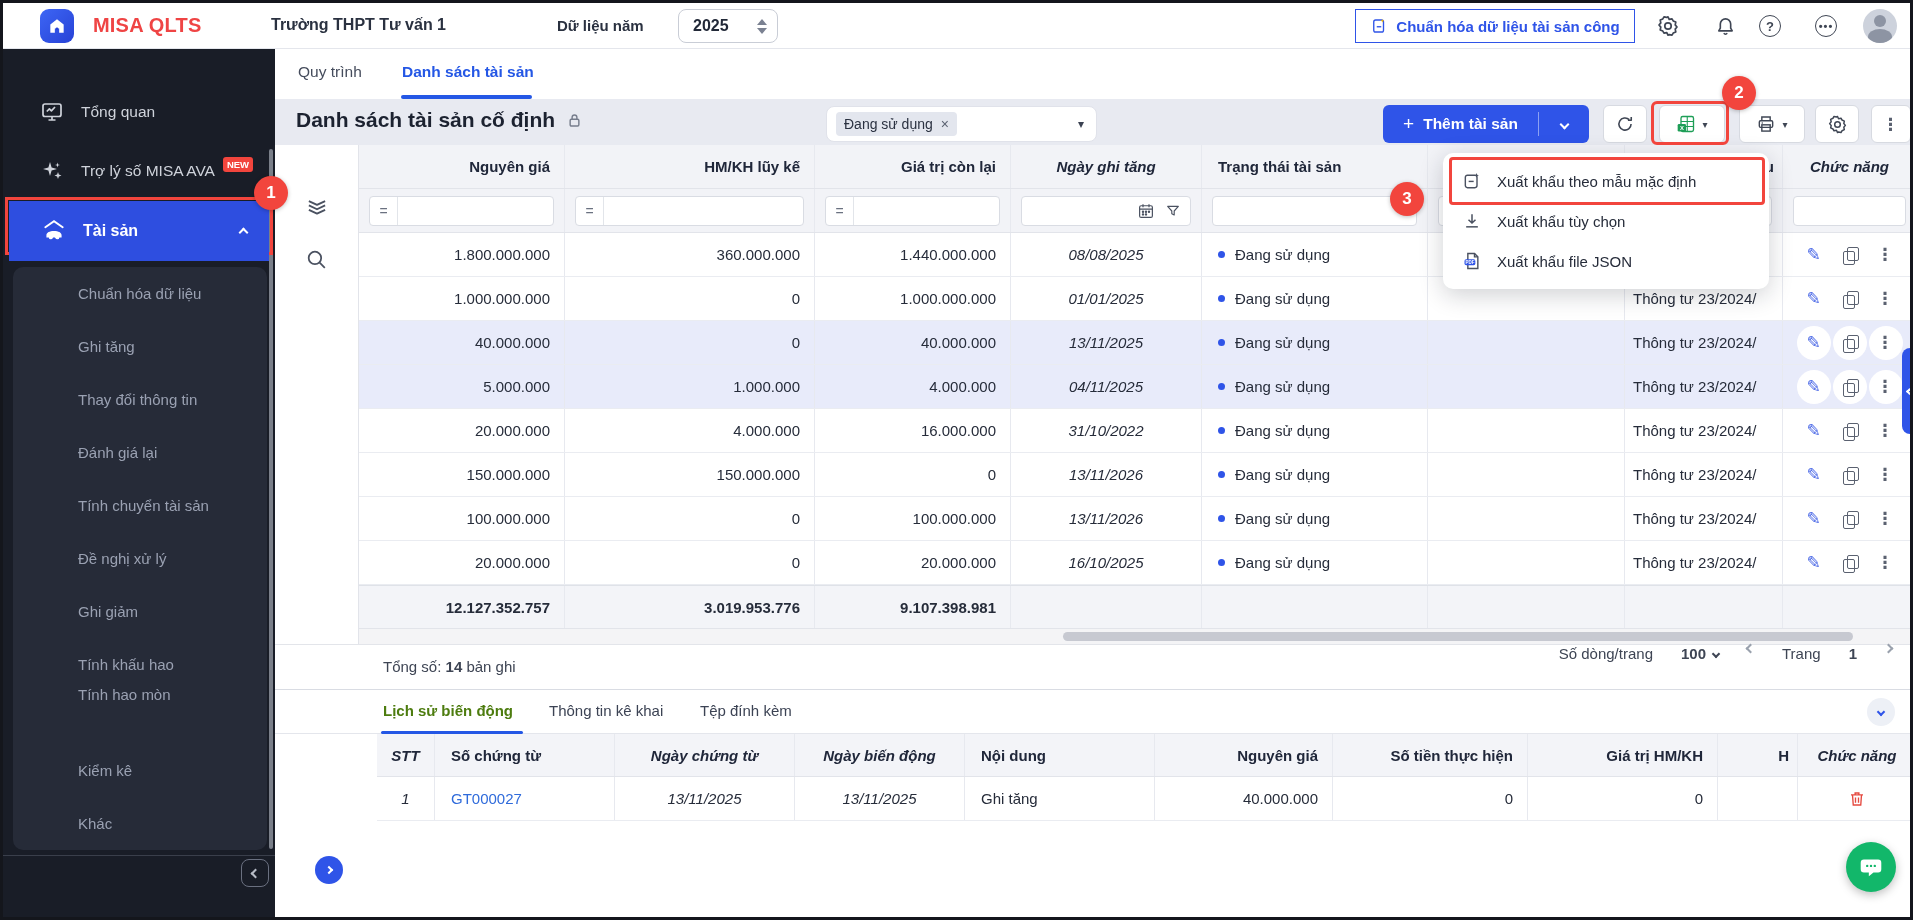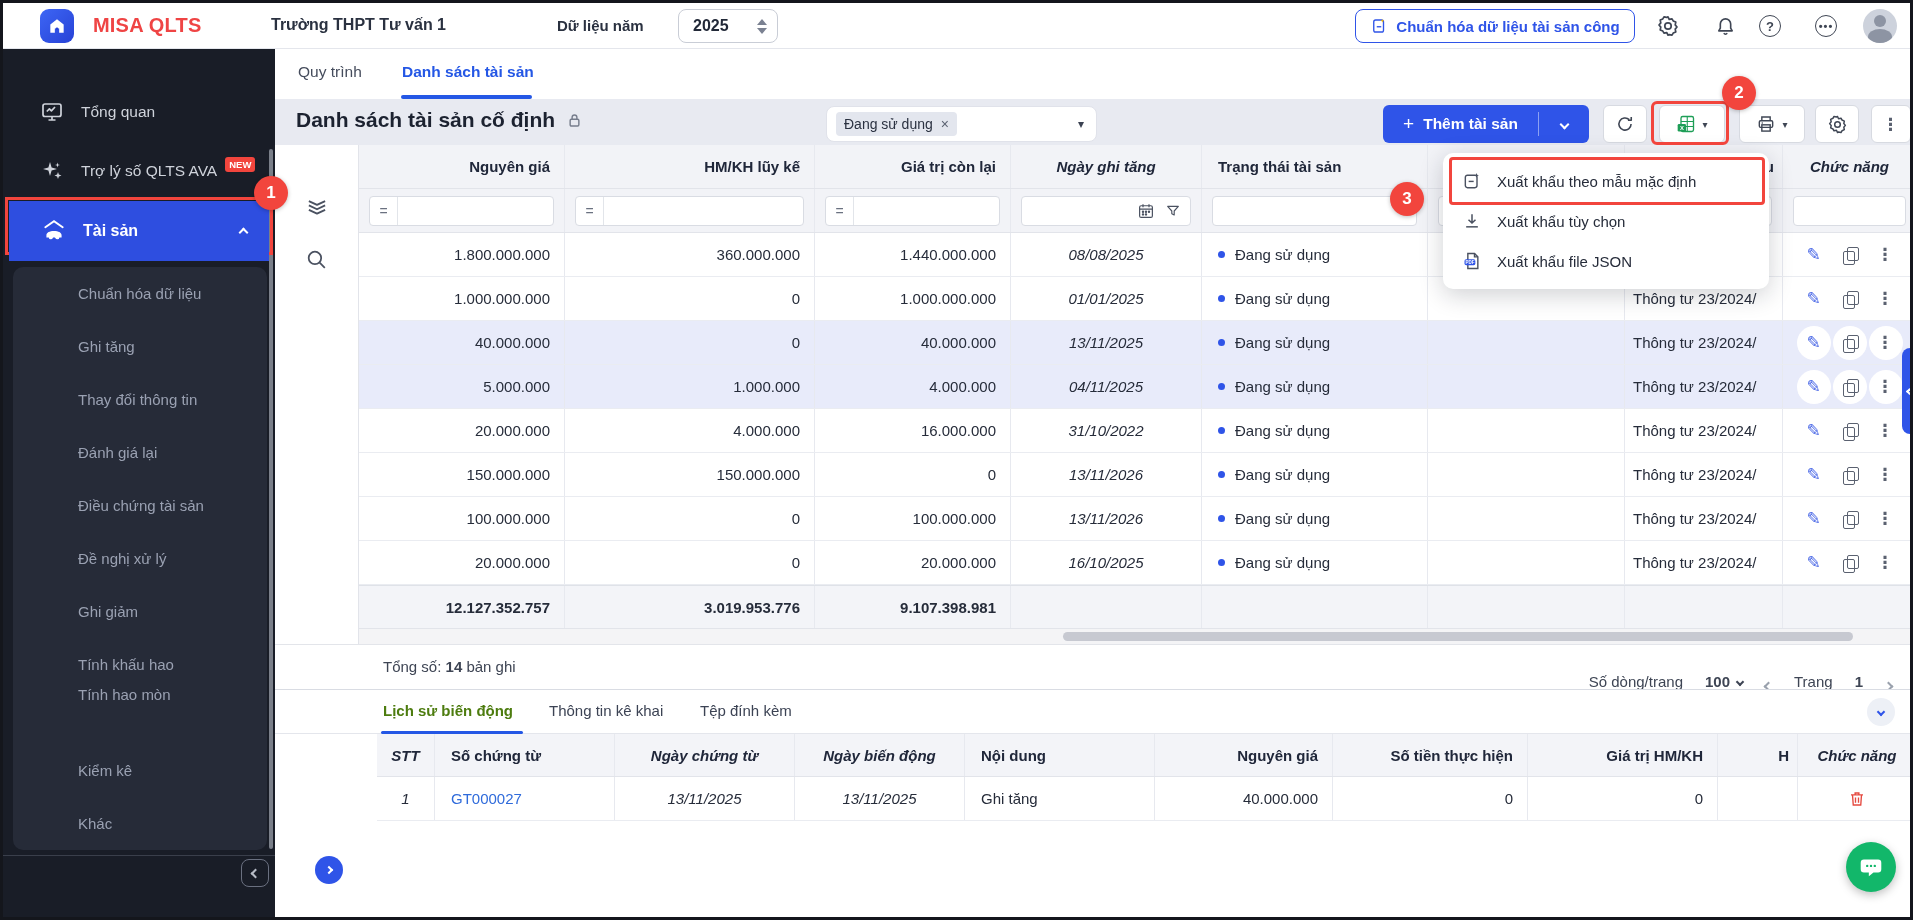--- a/index.html
+++ b/index.html
@@ -10,21 +10,21 @@
   .topbar{position:absolute;left:0;top:0;width:1907px;height:46px;background:#fff;border-bottom:1px solid #e4e6ec;display:flex;align-items:center;z-index:30;}
   .logo{position:absolute;left:37px;top:6px;width:34px;height:34px;border-radius:9px;background:linear-gradient(135deg,#3d66f5,#2742d6);display:flex;align-items:center;justify-content:center;}
   .brand{position:absolute;left:90px;top:11px;font-size:20px;font-weight:800;color:#ef4444;letter-spacing:.2px;}
   .org{position:absolute;left:268px;top:13px;font-size:16px;font-weight:600;color:#2a3140;}
   .yearlab{position:absolute;left:554px;top:14px;font-size:15px;font-weight:600;color:#2a3140;text-align:center;}
   .yearbox{position:absolute;left:675px;top:6px;width:100px;height:34px;border:1px solid #c9cdd6;border-radius:8px;background:#fff;display:flex;align-items:center;padding:0 10px 0 14px;}
   .yearval{font-size:16px;font-weight:700;color:#222938;flex:1;}
   .spin{display:flex;flex-direction:column;gap:3px;align-items:center;}
   .tri-up{width:0;height:0;border-left:5px solid transparent;border-right:5px solid transparent;border-bottom:6px solid #7a8191;}
   .tri-dn{width:0;height:0;border-left:5px solid transparent;border-right:5px solid transparent;border-top:6px solid #7a8191;}
-  .normbtn{position:absolute;left:1352px;top:6px;width:280px;height:34px;border:1.5px solid #2f54e8;border-radius:8px;background:#fff;color:#2f54e8;font-size:15px;font-weight:600;display:flex;align-items:center;justify-content:center;gap:8px;}
+  .normbtn{position:absolute;left:1352px;top:6px;width:280px;height:34px;border:1.5px solid #2f54e8;border-radius:0;background:#fff;color:#2f54e8;font-size:15px;font-weight:600;display:flex;align-items:center;justify-content:center;gap:8px;}
   .tbicon{position:absolute;top:11px;width:30px;height:24px;display:flex;align-items:center;justify-content:center;color:#3f4654;}
   .qcirc{width:22px;height:22px;border:1.7px solid #3f4654;border-radius:50%;display:flex;align-items:center;justify-content:center;font-size:13px;font-weight:700;color:#3f4654;}
   .avatar{position:absolute;left:1860px;top:6px;width:34px;height:34px;border-radius:50%;background:#cdd2dc;overflow:hidden;}
   .avatar::before{content:"";position:absolute;left:11px;top:6px;width:12px;height:12px;border-radius:50%;background:#8d94a3;}
   .avatar::after{content:"";position:absolute;left:5px;top:20px;width:24px;height:16px;border-radius:50%;background:#8d94a3;}
   
   .sidebar{position:absolute;left:0;top:46px;width:272px;height:871px;background:#191d27;z-index:20;}
   .sb-item{position:absolute;left:0;width:272px;height:42px;display:flex;align-items:center;color:#cfd3db;font-size:15.5px;}
   .sb-ico{width:26px;margin:0 16px 0 36px;display:flex;justify-content:center;}
   .sb-active-frame{position:absolute;left:2px;top:148px;width:268px;height:58px;border:3px solid #f2453d;z-index:5;}
@@ -84,21 +84,21 @@
   .editg{color:#4765e6;font-size:17px;}
   .moreg{color:#5a6170;font-size:17px;font-weight:700;letter-spacing:1px;}
   .copyic{position:relative;width:14px;height:16px;}
   .copyic::before{content:"";position:absolute;left:4px;top:0;width:10px;height:12px;border:1.6px solid #5a6170;border-radius:2px;}
   .copyic::after{content:"";position:absolute;left:0;top:4px;width:10px;height:12px;border:1.6px solid #5a6170;border-radius:2px;background:inherit;background:#fff0;}
   
   .hscroll{position:absolute;left:356px;top:626px;width:1557px;height:15px;background:#f4f4f6;}
   .hthumb{position:absolute;left:704px;top:3px;width:790px;height:9px;background:#c7c9d1;border-radius:5px;}
   .pagbar{position:absolute;left:272px;top:641px;width:1641px;height:45px;background:#fff;border-top:1px solid #e3e5ea;}
   .totaltxt{position:absolute;left:108px;top:13px;font-size:15px;color:#3e4554;}
-  .pagright{position:absolute;right:24px;top:0;height:45px;display:flex;align-items:flex-end;gap:22px;color:#3e4554;font-size:15px;}
+  .pagright{position:absolute;right:24px;top:0;height:45px;display:flex;align-items:flex-start;gap:28px;color:#3e4554;font-size:15px;}
   .pgnav{color:#9aa1ad;display:flex;align-items:center;}
   
   .detail{position:absolute;left:272px;top:686px;width:1641px;height:231px;background:#fff;border-top:1px solid #d9dce3;}
   .dtabs{position:absolute;left:0;top:0;width:1641px;height:44px;border-bottom:1px solid #e4e6ec;}
   .dtab{position:absolute;top:12px;font-size:15px;color:#3c4354;}
   .dtab.active{color:#4d7c0f;font-weight:700;}
   .dtabline{position:absolute;top:41px;height:3px;background:#2457e5;border-radius:2px;}
   .dchev{position:absolute;left:1592px;top:8px;width:28px;height:28px;border-radius:50%;background:#edf0f6;display:flex;align-items:center;justify-content:center;color:#2f54e8;}
   .dtable{position:absolute;left:102px;top:44px;width:1539px;}
   .dtr{display:grid;grid-template-columns:58px 180px 180px 170px 190px 178px 195px 190px 80px 118px;}
@@ -187,21 +187,21 @@
       <span>Tổng quan</span>
     </div>
     <div class="sb-item" style="top:101px;">
       <span class="sb-ico">
           <svg width="24" height="24" viewBox="0 0 24 24" fill="#cfd3db">
             <path d="M10 3l1.6 5.4L17 10l-5.4 1.6L10 17l-1.6-5.4L3 10l5.4-1.6z"></path>
             <path d="M18 13l.9 2.6 2.6.9-2.6.9L18 20l-.9-2.6-2.6-.9 2.6-.9z"></path>
             <path d="M17.5 3.5l.6 1.9 1.9.6-1.9.6-.6 1.9-.6-1.9-1.9-.6 1.9-.6z"></path>
           </svg>
         </span>
-      <span>Trợ lý số QLTS AVA</span>
+      <span>Trợ lý số MISA AVA</span>
       <span class="newbadge">NEW</span>
     </div>
     <div class="sb-active-frame">
       <div class="sb-active">
         <span class="sb-ico" style="margin-left:32px;">
             <svg width="26" height="26" viewBox="0 0 24 24">
               <path d="M4 8.5L12 3l8 5.5" fill="none" stroke="#fff" stroke-width="1.8" stroke-linecap="round"></path>
               <path d="M5 16c0-2.6 3-4 7-4s7 1.4 7 4v2h-2.3a2 2 0 0 1-3.8 0h-1.8a2 2 0 0 1-3.8 0H5z" fill="#fff"></path>
               <circle cx="9" cy="18" r="1.7" fill="#fff"></circle>
               <circle cx="15.2" cy="18" r="1.7" fill="#fff"></circle>
@@ -218,21 +218,21 @@
       <div class="sub-item" style="top:53px;">
           <span>Ghi tăng</span>
         </div>
       <div class="sub-item" style="top:106px;">
           <span>Thay đổi thông tin</span>
         </div>
       <div class="sub-item" style="top:159px;">
           <span>Đánh giá lại</span>
         </div>
       <div class="sub-item" style="top:212px;">
-          <span>Điều chứng tài sản</span>
+          <span>Tính chuyển tài sản</span>
         </div>
       <div class="sub-item" style="top:265px;">
           <span>Đề nghị xử lý</span>
         </div>
       <div class="sub-item" style="top:318px;">
           <span>Ghi giảm</span>
         </div>
       <div class="sub-item" style="top:371px;">
           <span>Tính khấu hao</span>
         </div>

